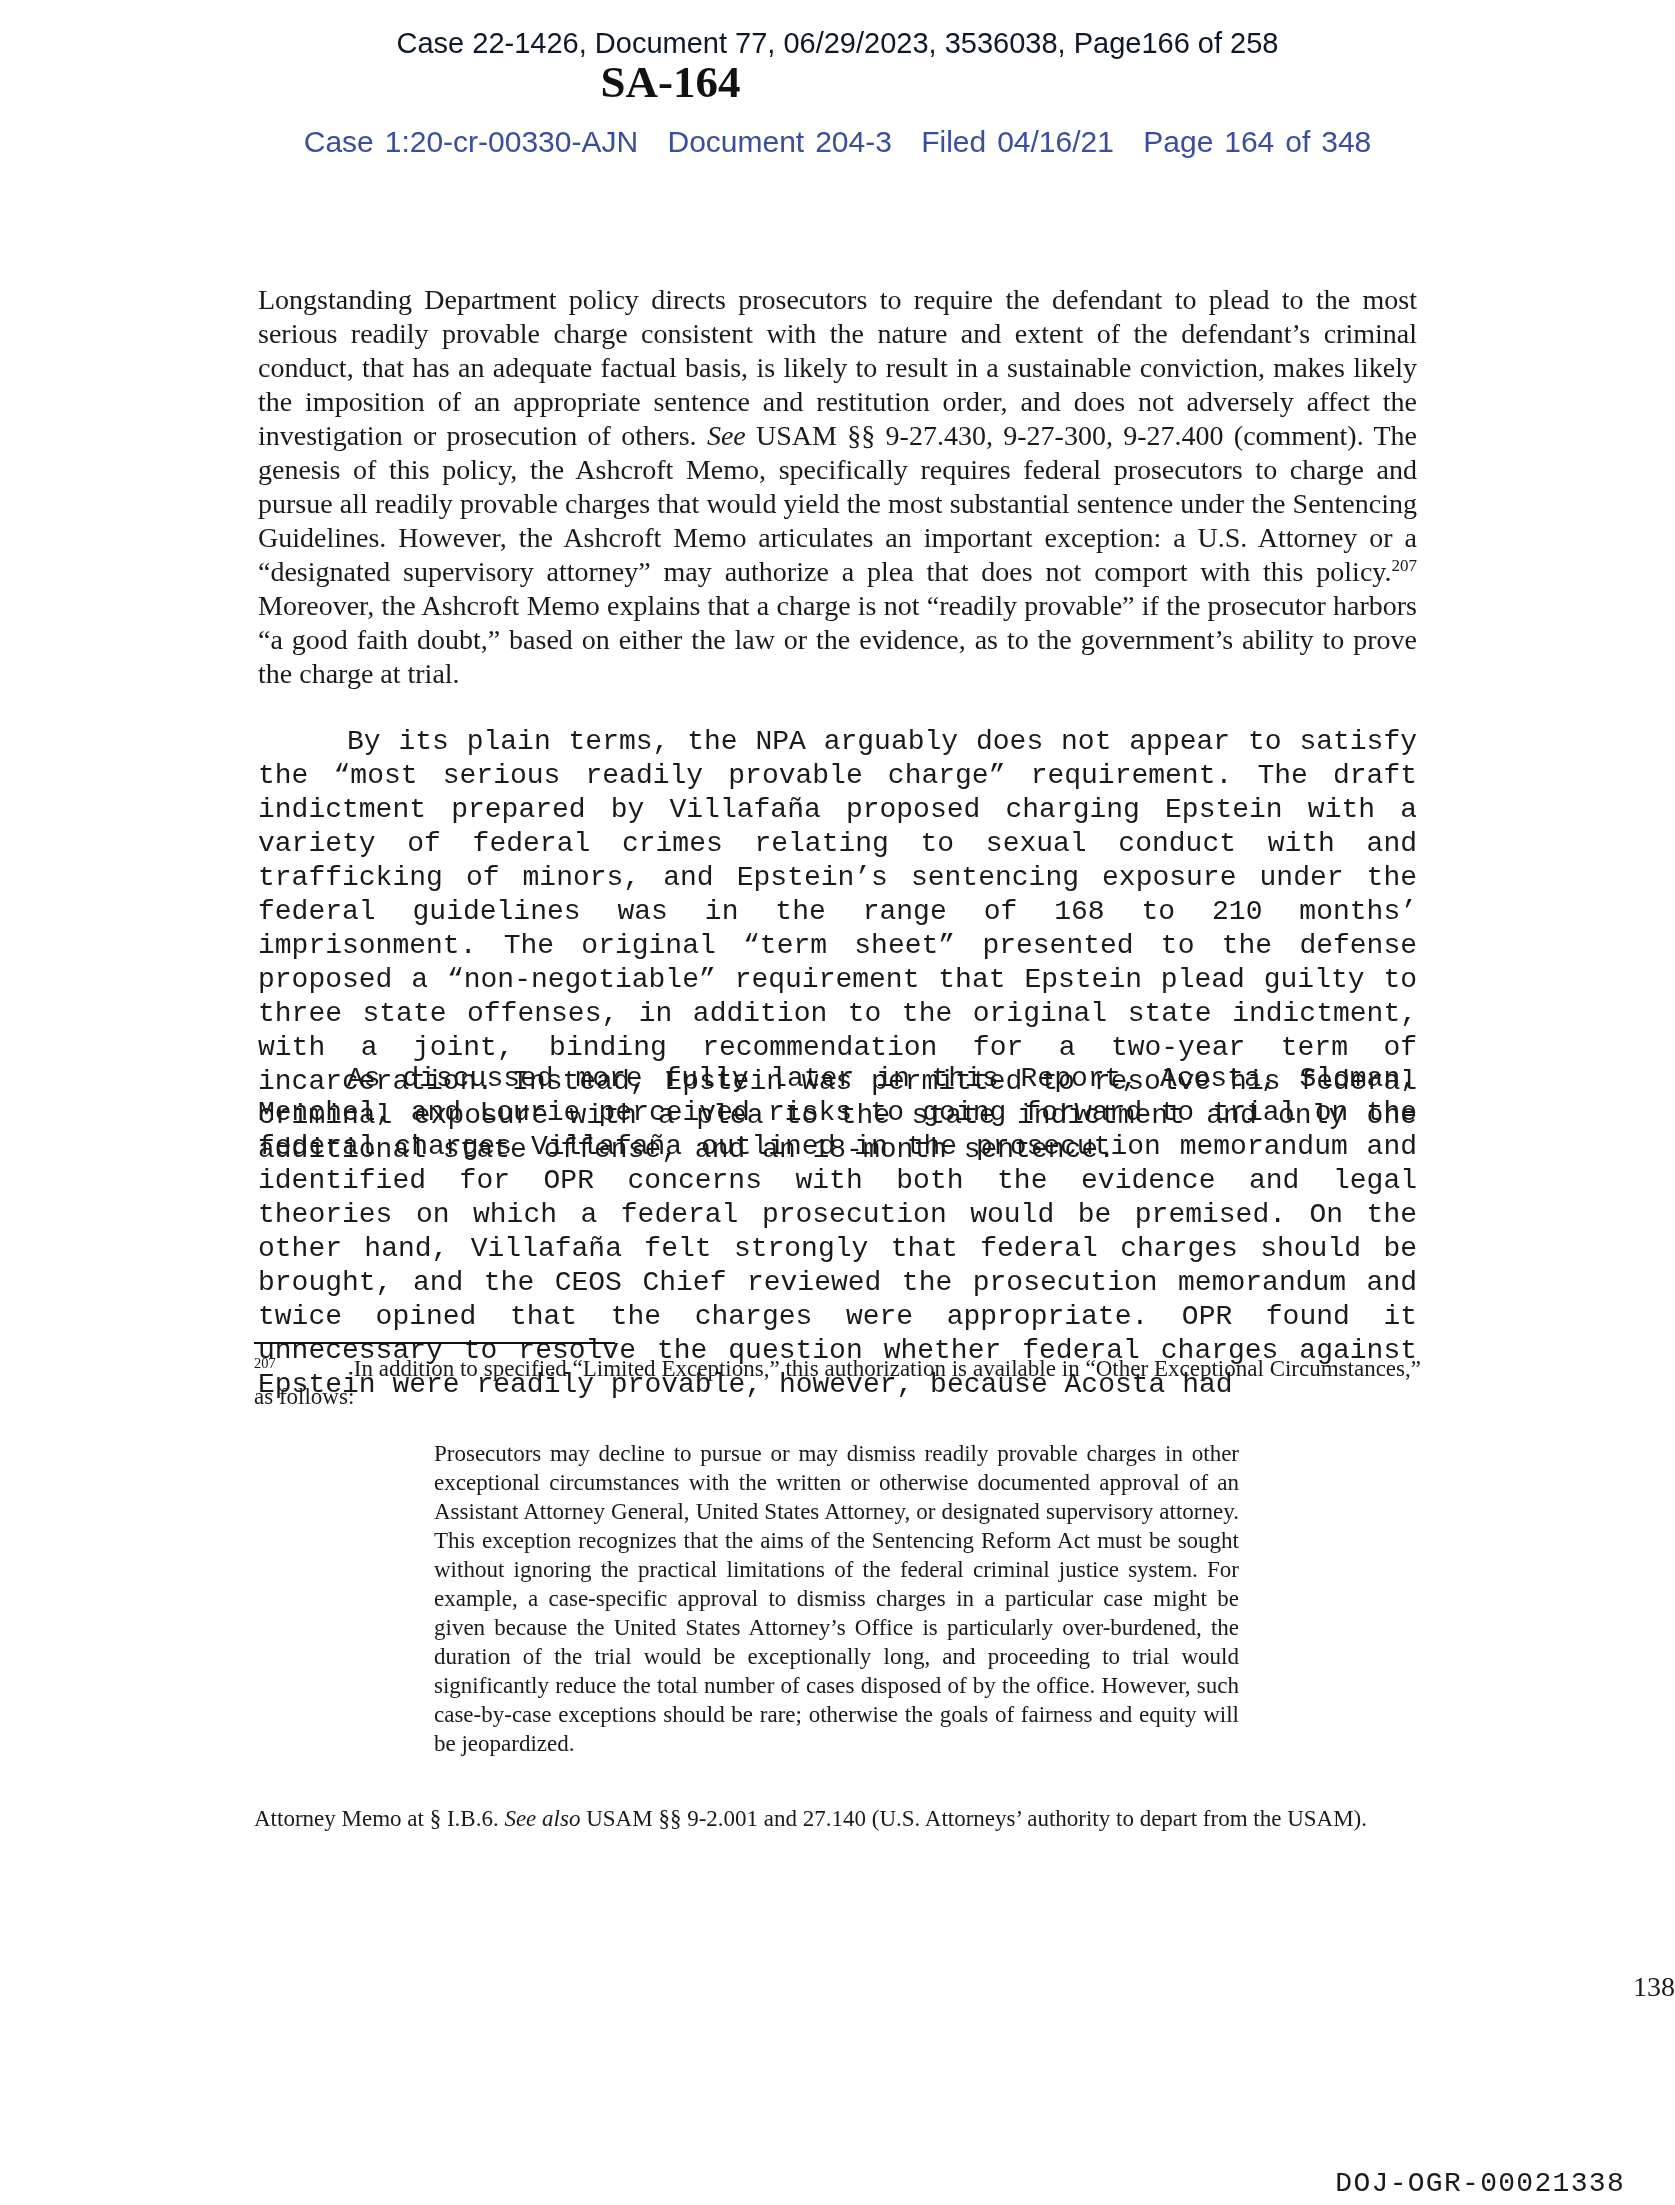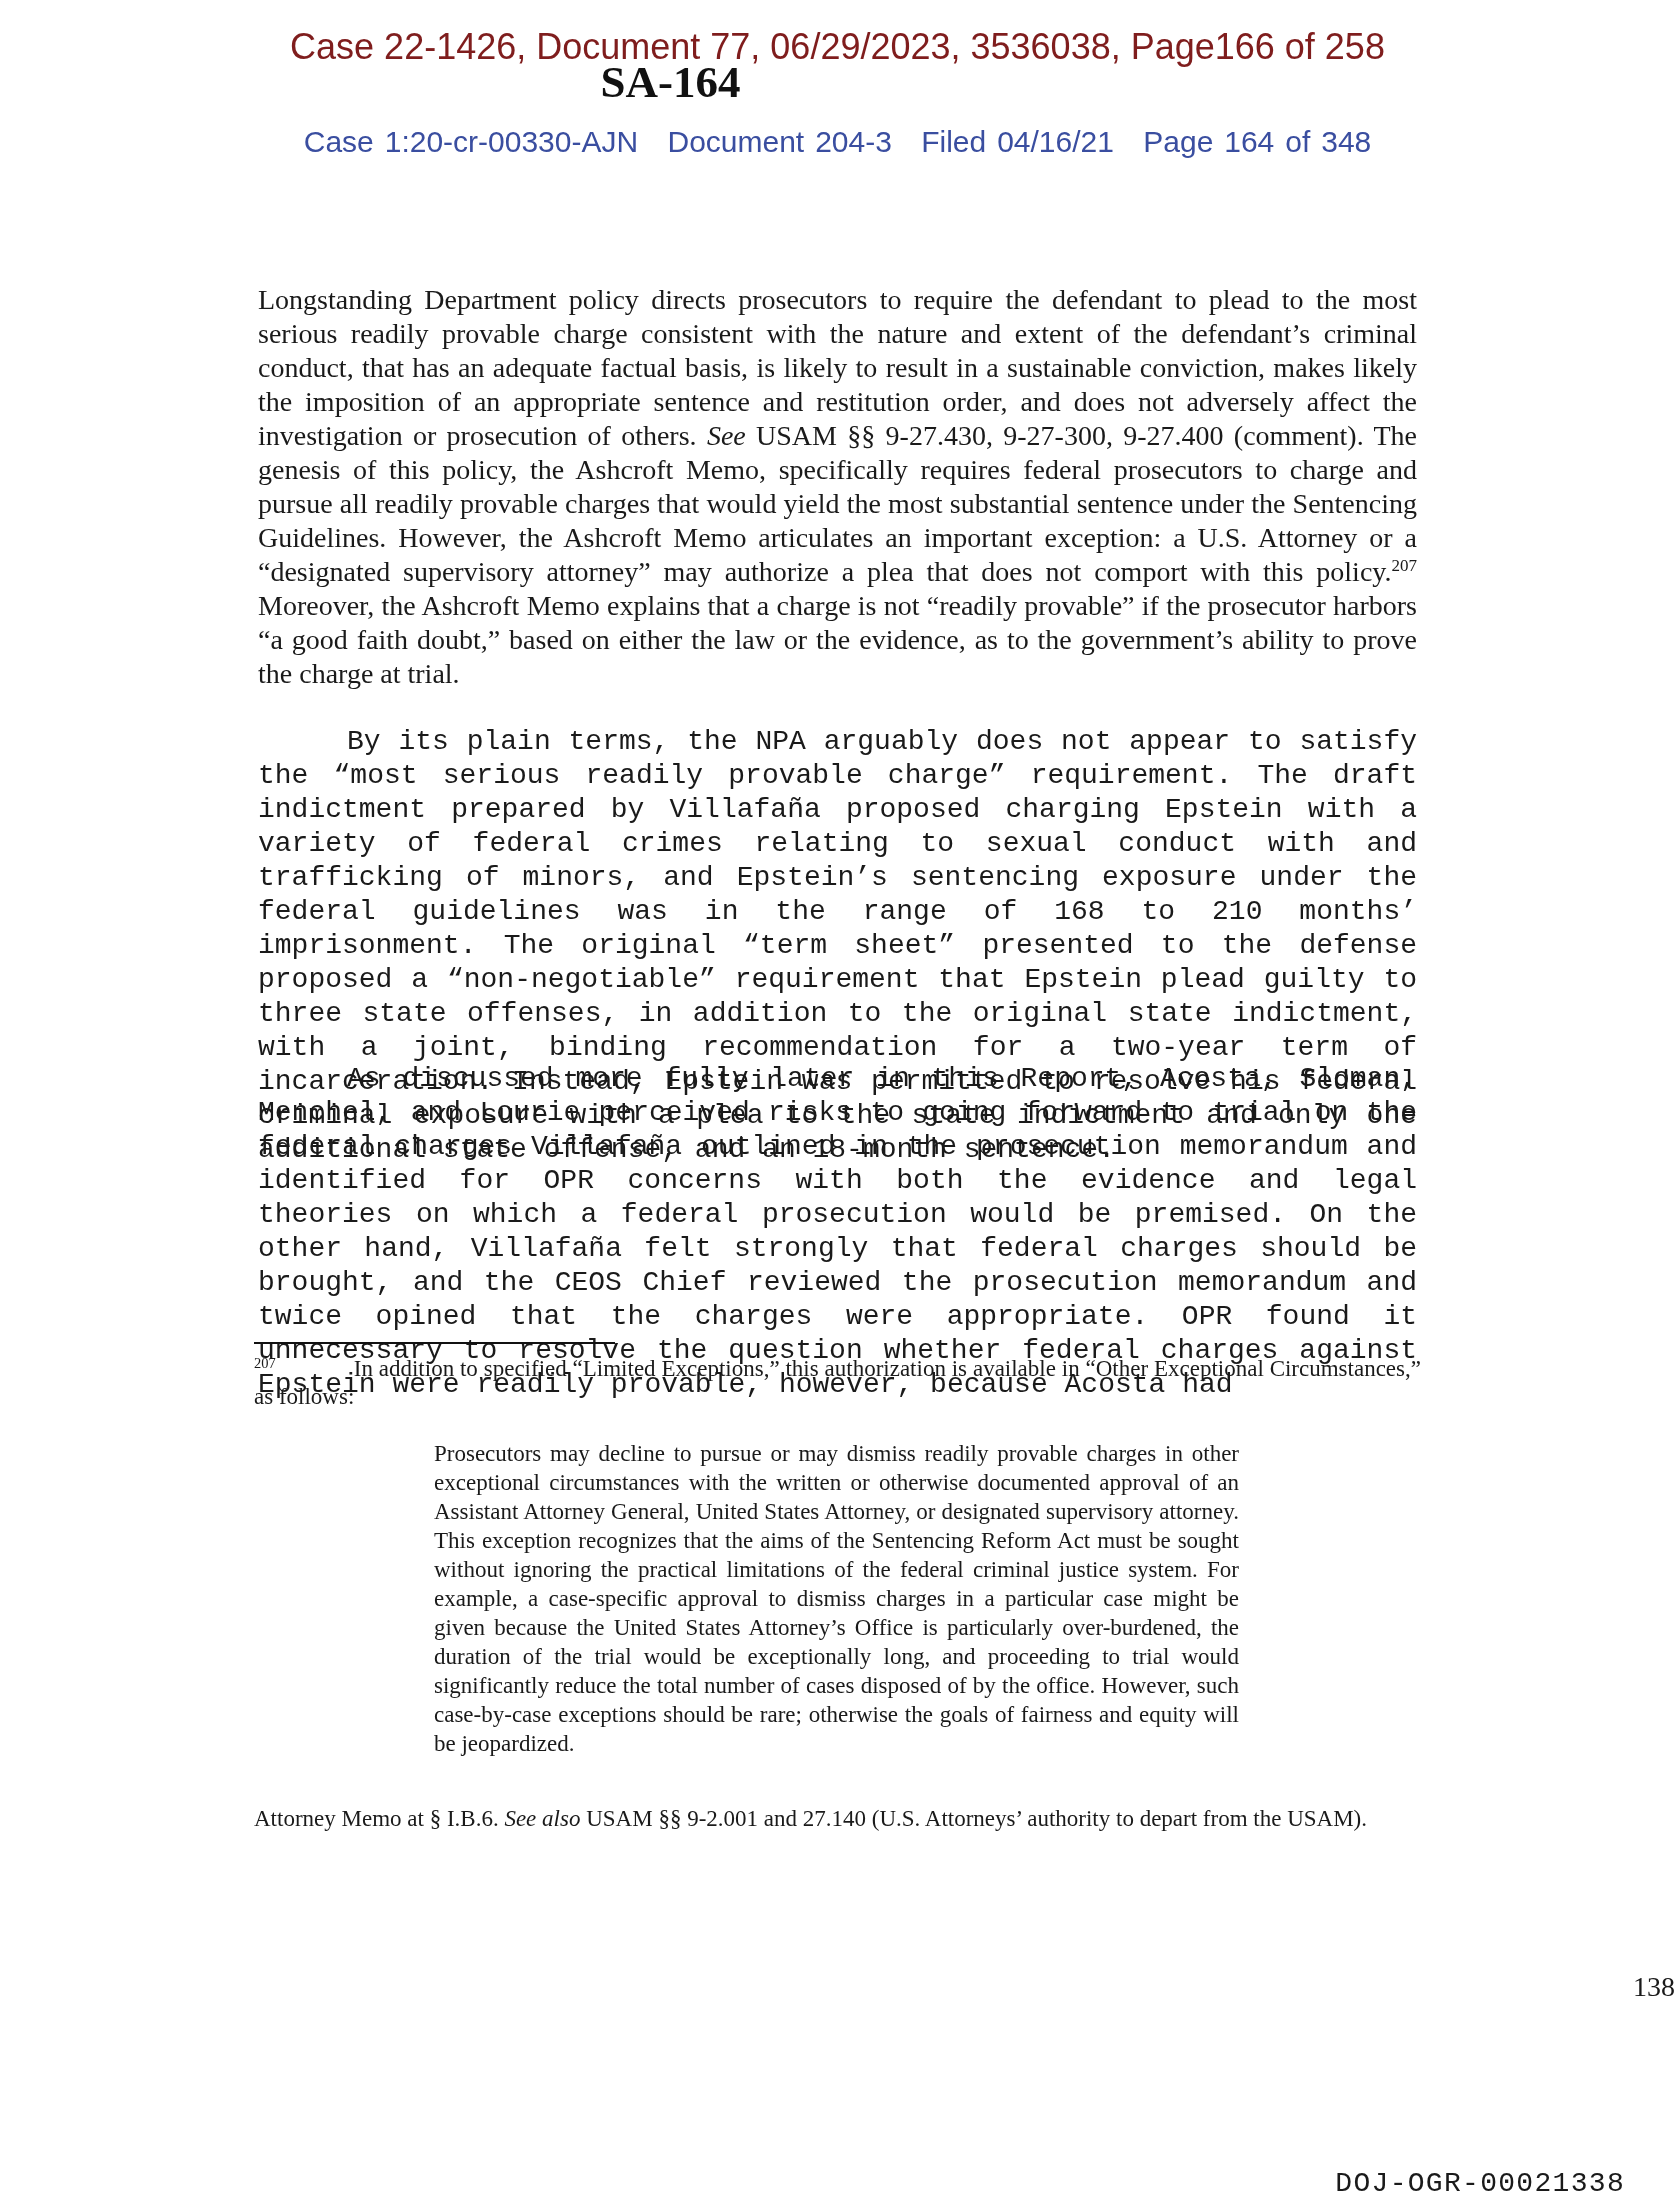--- a/index.html
+++ b/index.html
@@ -1,19 +1,19 @@
 <!DOCTYPE html>
 <html style="font-size:10.5px"><head>
   <meta charset="utf-8">
   <style>
     html, body { margin: 0; padding: 0; background: #ffffff; }
     body { width: 1675px; height: 2205px; position: relative; overflow: hidden; color: #1a1a1a; }
     .hdr-red {
       position: absolute; left: 0; width: 1675px; top: 29px; text-align: center;
-      font-family: "Liberation Sans", sans-serif; font-size: 36px; color: #7f1d1d; line-height: 1;
+      font-family: "Liberation Sans", sans-serif; font-size: 29px; color: #0f172a; line-height: 1;
     }
     .hdr-sa {
       position: absolute; left: 0; width: 1341px; top: 60px; text-align: center;
       font-family: "Liberation Serif", serif; font-weight: bold; font-size: 45px; color: #111; line-height: 1;
     }
     .hdr-blue {
       position: absolute; left: 0; width: 1675px; top: 127px; text-align: center;
       font-family: "Liberation Sans", sans-serif; font-size: 30px; color: #3a4ea0; line-height: 1;
       word-spacing: 2.6px;
     }

